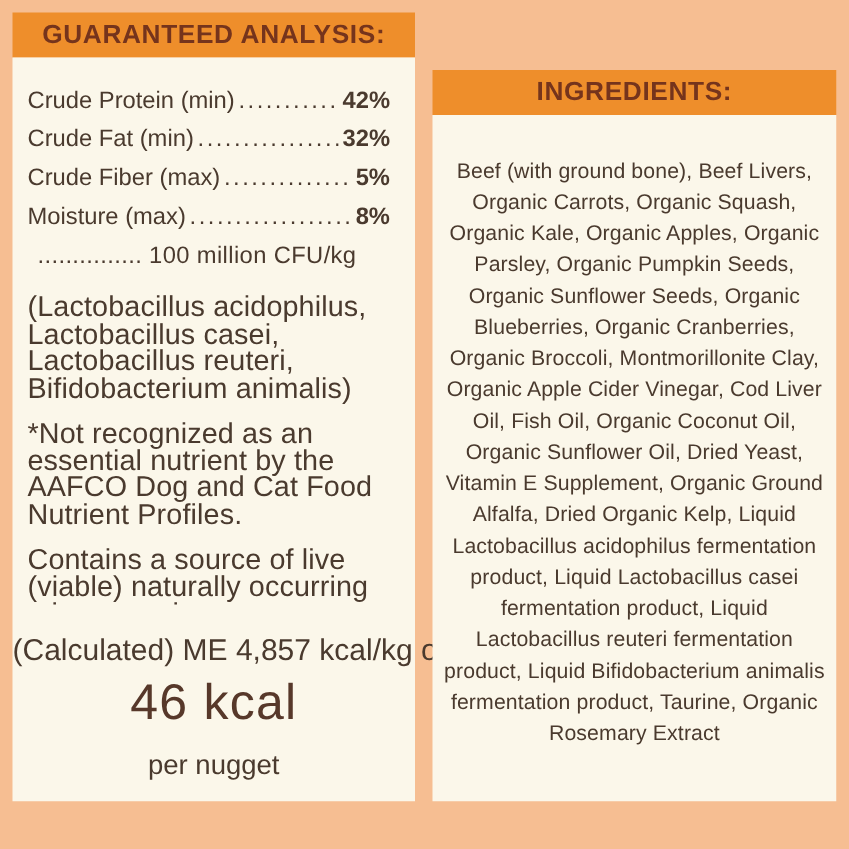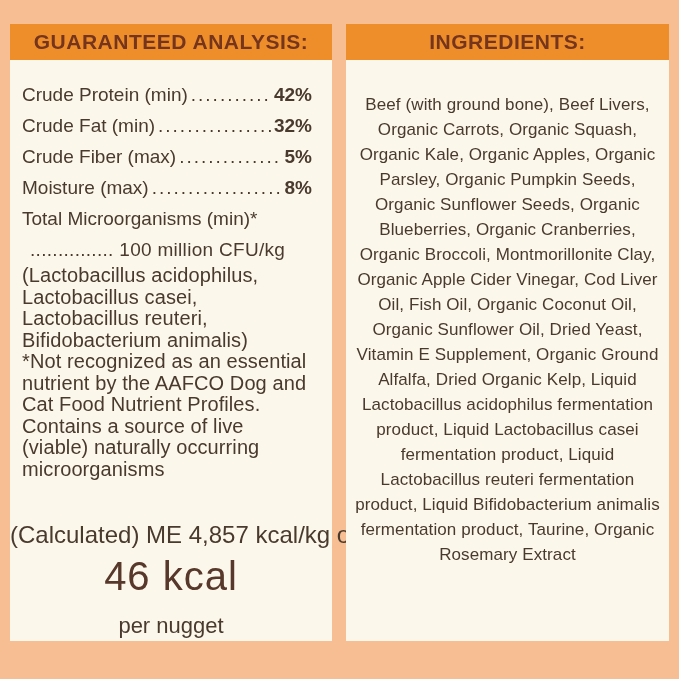--- a/index.html
+++ b/index.html
@@ -6,32 +6,32 @@
   body {
     width: 679px; height: 679px;
     background: var(--background, #F6BE92);
     font-family: "Liberation Sans", sans-serif;
     color: var(--body_text, #4A3A2E);
     overflow: hidden;
   }
   .sheet {
     box-sizing: border-box;
     width: 679px; height: 649px;
-    padding: 24px 10px 8px 10px;
+    padding: 10px 10px 8px 10px;
     display: flex;
     gap: 14px;
     justify-content: flex-end;
   }
   .column {
     display: flex;
     flex-direction: column;
     min-width: 0;
   }
   .col-left  { width: 322px; flex: 0 0 322px; }
-  .col-right { flex: 1 1 auto; }
+  .col-right { flex: 1 1 auto; margin-top: 46px; }
   .section-bar {
     background: var(--accent, #EE8E2B);
     color: var(--header_text, #75341C);
     font-size: 21px;
     font-weight: bold;
     letter-spacing: 0.5px;
     text-align: center;
     line-height: 36px;
     height: 36px;
     flex: 0 0 auto;
@@ -58,22 +58,23 @@
     flex: 1 1 auto;
     overflow: hidden;
     white-space: nowrap;
     letter-spacing: 2px;
     margin: 0 3px;
   }
   .ga-value { flex: 0 0 auto; font-weight: bold; }
   .ga-single { line-height: 31px; font-size: 19px; white-space: nowrap; }
   .ga-cfu { padding-left: 8px; letter-spacing: 0.3px; }
   .ga-note {
-    font-size: 20px;
+    font-size: 23px;
     line-height: 21.5px;
+    margin-top: 15px;
     letter-spacing: 0.1px;
   }
   .calorie-body {
     flex: 1 1 auto;
     padding-top: 24px;
     text-align: center;
   }
   .calc-line { font-size: 24px; line-height: 26px; white-space: nowrap; }
   .kcal-big {
     font-size: 40px;
@@ -120,21 +121,20 @@
         <span class="ga-dots">..................................................</span>
         <span class="ga-value">5%</span>
       </div>
 
       <div class="ga-row">
         <span class="ga-label">Moisture (max)</span>
         <span class="ga-dots">..................................................</span>
         <span class="ga-value">8%</span>
       </div>
 
-      <div class="ga-single">Total Microorganisms (min)*</div>
 
       <div class="ga-single ga-cfu">............... 100 million CFU/kg</div>
 
       <div class="ga-note">(Lactobacillus acidophilus, Lactobacillus casei, Lactobacillus reuteri, Bifidobacterium animalis)</div>
 
       <div class="ga-note">*Not recognized as an essential nutrient by the AAFCO Dog and Cat Food Nutrient Profiles.</div>
 
       <div class="ga-note">Contains a source of live (viable) naturally occurring microorganisms</div>
 
     </div>

